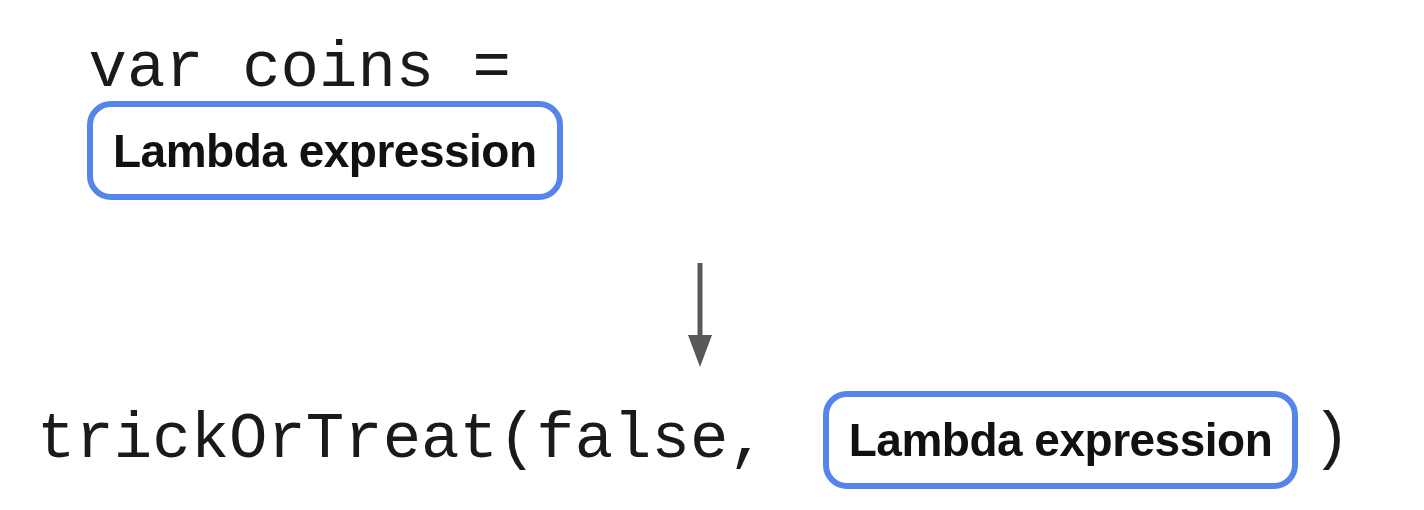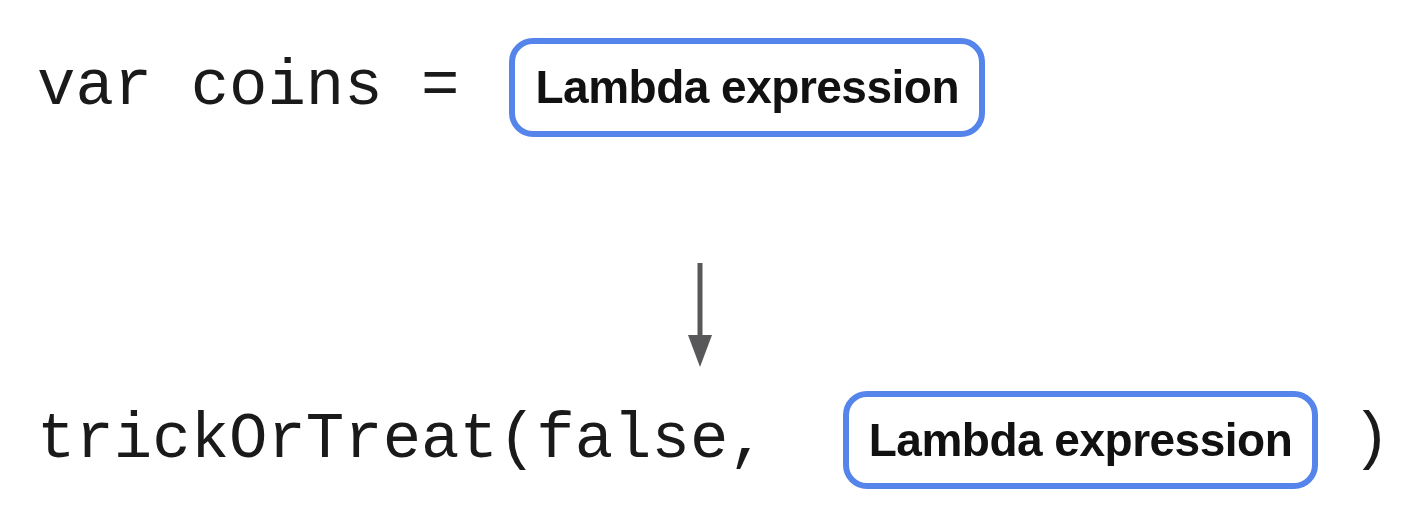--- a/index.html
+++ b/index.html
@@ -24,23 +24,23 @@
     display: flex;
     align-items: center;
   }
   .code {
     font-family: "Liberation Mono", "DejaVu Sans Mono", monospace;
     font-size: 64px;
     line-height: 64px;
     color: var(--code-text);
     white-space: pre;
   }
-  .row1 { left: 37px; top: 37px;  height: 100px; }
+  .row1 { left: 37px; top: 37px;  height: 100px; flex-direction: column; }
   .row2 { left: 37px; top: 182px; height: 64px;  }
-  .row3 { left: 37px; top: 390px; height: 100px; gap: 20px; }
+  .row3 { left: 37px; top: 390px; height: 100px; }
   .lambda-box {
     box-sizing: border-box;
     height: 99px;
     border: 6px solid var(--box-border);
     border-radius: 24px;
     background: #fff;
     display: flex;
     align-items: center;
     padding: 0 20px;
     flex: 0 0 auto;

